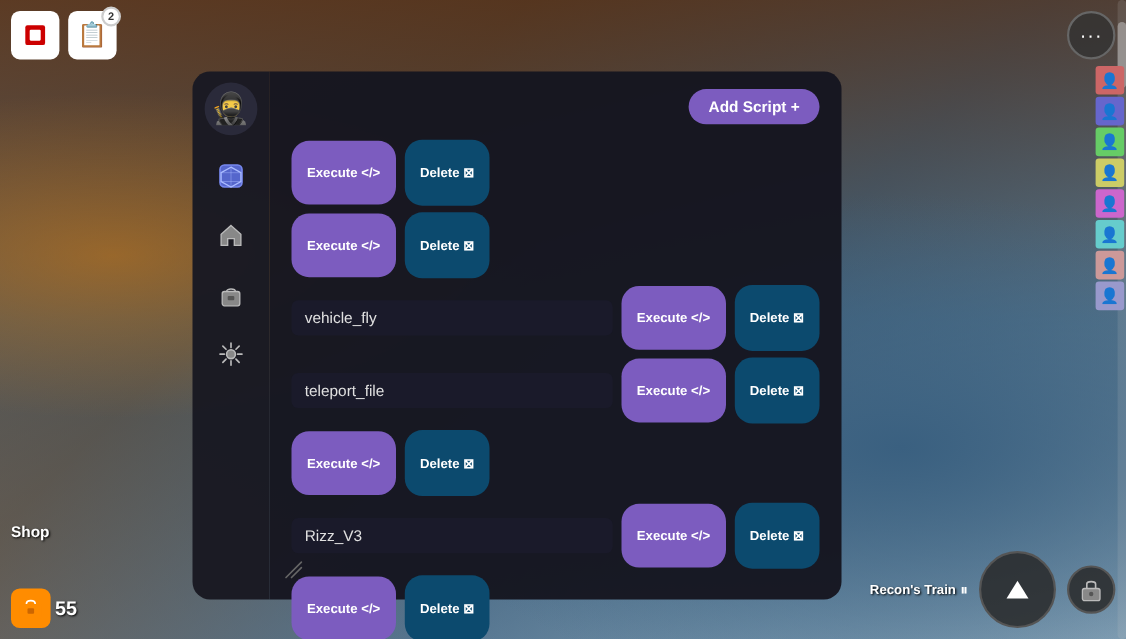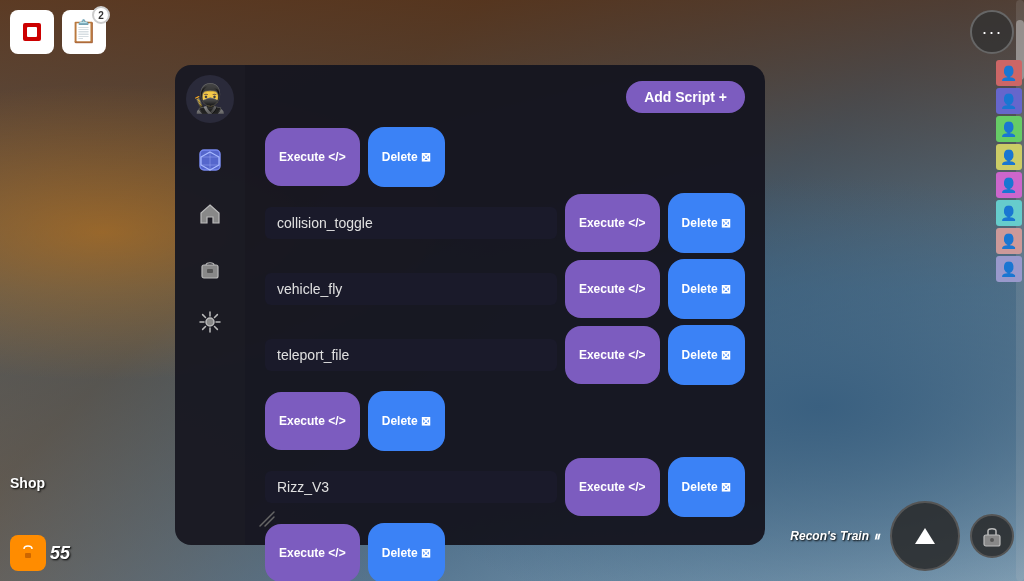--- a/index.html
+++ b/index.html
@@ -230,21 +230,21 @@
       font-size: 12px;
       font-weight: 600;
       cursor: pointer;
       white-space: nowrap;
       display: flex;
       align-items: center;
       gap: 4px;
     }
 
     .delete-btn {
-      background: #3b82f6;
+      background: #0c4a6e;
       color: #fff;
       border: none;
       border-radius: 16px;
       padding: 23px 14px;
       font-size: 12px;
       font-weight: 600;
       cursor: pointer;
       white-space: nowrap;
       display: flex;
       align-items: center;
@@ -444,21 +444,20 @@
     <button class="add-script-btn">Add Script +</button>
   </div>
   <div class="script-list">
 
     <div class="script-row">
       <button class="execute-btn">Execute &lt;/&gt;</button>
       <button class="delete-btn">Delete ⊠</button>
     </div>
 
     <div class="script-row">
-      <div class="script-name">collision_toggle</div>
       <button class="execute-btn">Execute &lt;/&gt;</button>
       <button class="delete-btn">Delete ⊠</button>
     </div>
 
     <div class="script-row">
       <div class="script-name">vehicle_fly</div>
       <button class="execute-btn">Execute &lt;/&gt;</button>
       <button class="delete-btn">Delete ⊠</button>
     </div>
 
@@ -489,35 +488,35 @@
   <div style="position:absolute; bottom:12px; left:12px;">
     <svg width="20" height="20" viewBox="0 0 20 20" fill="none">
       <path d="M3 17 L17 3 M8 17 L17 8" stroke="#666" stroke-width="1.5" stroke-linecap="round"></path>
     </svg>
   </div>
 </div>
 
 <div class="shop-area">
   <div style="display:flex; flex-direction:column; align-items:flex-start;gap:44px;">
     <span class="shop-label">Shop</span>
-    <div style="display:flex; align-items:center; gap:4px;font-style:italic;">
+    <div style="display:flex; align-items:center; gap:4px;">
       <div class="shop-icon">
         <svg width="24" height="24" viewBox="0 0 24 24" fill="none">
           <rect x="2" y="8" width="20" height="14" rx="2" fill="#ff8c00"></rect>
           <path d="M8 8 C8 4 16 4 16 8" fill="none" stroke="#fff" stroke-width="1.5"></path>
           <rect x="9" y="12" width="6" height="5" rx="1" fill="#cc6600"></rect>
         </svg>
       </div>
       <span class="shop-count">55</span>
     </div>
   </div>
 </div>
 
 <div class="bottom-right">
-  <div style="display:flex; flex-direction:column; align-items:flex-start; gap:2px;font-style:italic;">
+  <div style="display:flex; flex-direction:column; align-items:flex-start; gap:2px;">
     <div style="display:flex; align-items:center; gap:4px;">
       <span class="recon-label">Recon's Train</span>
       <span class="pause-icon">⏸</span>
     </div>
   </div>
   <div class="move-btn">
     <svg width="36" height="36" viewBox="0 0 36 36" fill="none">
       <path d="M18 10 L28 26 L8 26 Z" fill="#fff"></path>
     </svg>
   </div>

